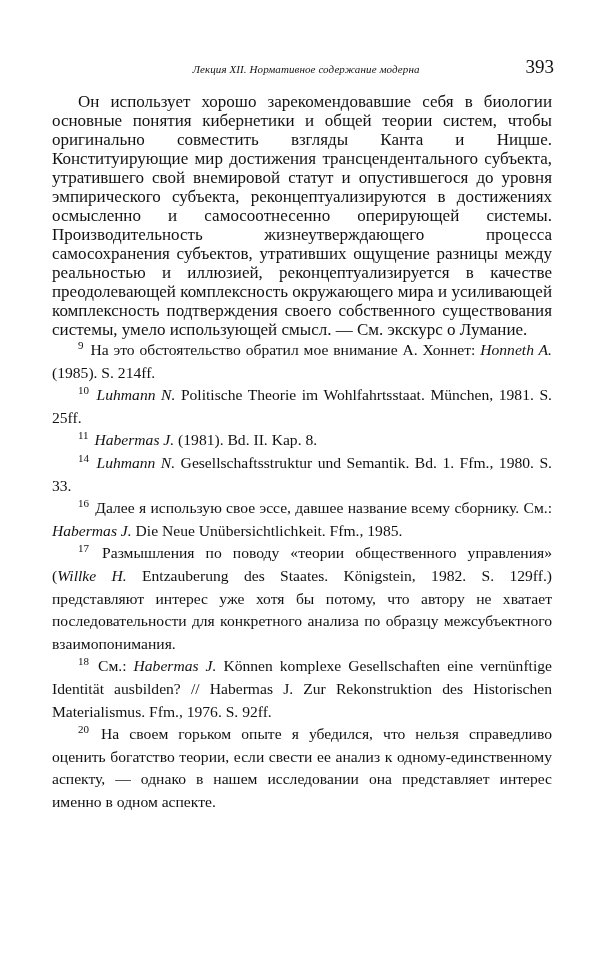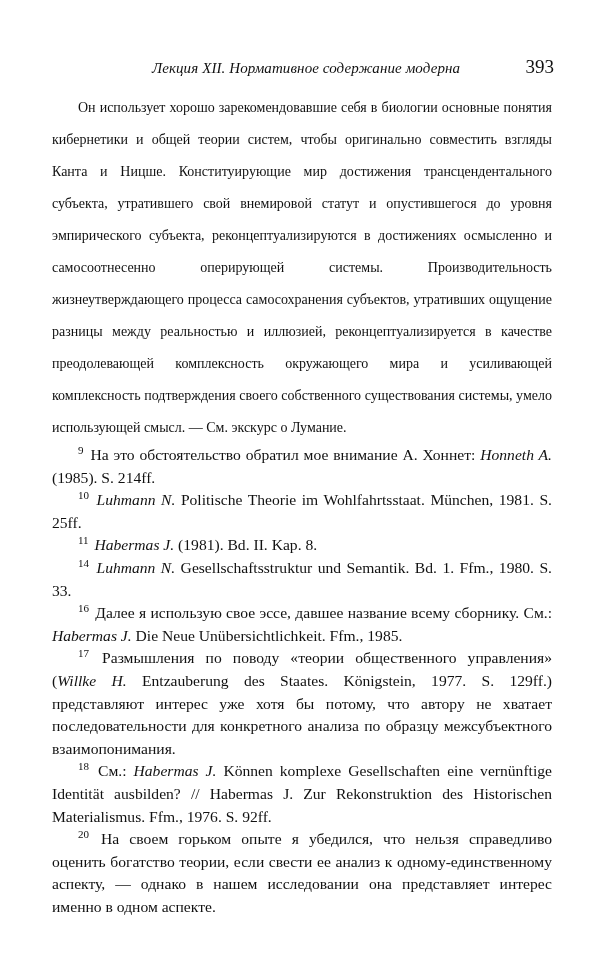--- a/index.html
+++ b/index.html
@@ -26,21 +26,21 @@
     top: 56px;
     left: 52px;
     right: 46px;
     height: 20px;
     display: flex;
     align-items: baseline;
     justify-content: space-between;
   }
   .running-title {
     font-style: italic;
-    font-size: 15px;
+    font-size: 11px;
     letter-spacing: 0.1px;
     flex: 1;
     text-align: center;
     padding-left: 40px;
   }
   .folio {
     font-size: 19px;
     font-style: normal;
     min-width: 34px;
     text-align: right;
@@ -48,22 +48,22 @@
   .body {
     position: absolute;
     top: 92px;
     left: 52px;
     width: 500px;
   }
   p {
     margin: 0;
     text-align: justify;
     text-justify: inter-word;
-    font-size: 14px;
-    line-height: 32px;
+    font-size: 17px;
+    line-height: 19px;
     hyphens: manual;
   }
   p.main {
     text-indent: 26px;
   }
   p.note {
     text-indent: 26px;
     font-size: 15.6px;
     line-height: 22.6px;
   }
@@ -89,19 +89,19 @@
   </div>
 
   <div class="body">
     <p class="main">Он использует хорошо зарекомендовавшие себя в биологии основные понятия кибернетики и общей теории систем, чтобы оригинально совместить взгляды Канта и Ницше. Конституирующие мир достижения трансцендентального субъекта, утратившего свой внемировой статут и опустившегося до уровня эмпирического субъекта, реконцептуализируются в достижениях осмысленно и самосоотнесенно оперирующей системы. Производительность жизнеутверждающего процесса самосохранения субъектов, утративших ощущение разницы между реальностью и иллюзией, реконцептуализируется в качестве преодолевающей комплексность окружающего мира и усиливающей комплексность подтверждения своего собственного существования системы, умело использующей смысл. — См. экскурс о Лумание.</p>
     <div id="notes">
         <p class="note"><span class="sup">9</span> <span>На это обстоятельство обратил мое внимание А. Хоннет: </span><span class="it">Honneth A.</span><span> (1985). S. 214ff.</span></p>
         <p class="note"><span class="sup">10</span> <span class="it">Luhmann N.</span><span> Politische Theorie im Wohlfahrtsstaat. München, 1981. S. 25ff.</span></p>
         <p class="note"><span class="sup">11</span> <span class="it">Habermas J.</span><span> (1981). Bd. II. Kap. 8.</span></p>
         <p class="note"><span class="sup">14</span> <span class="it">Luhmann N.</span><span> Gesellschaftsstruktur und Semantik. Bd. 1. Ffm., 1980. S. 33.</span></p>
         <p class="note"><span class="sup">16</span> <span>Далее я использую свое эссе, давшее название всему сборнику. См.: </span><span class="it">Habermas J.</span><span> Die Neue Unübersichtlichkeit. Ffm., 1985.</span></p>
-        <p class="note"><span class="sup">17</span> <span>Размышления по поводу «теории общественного управления» (</span><span class="it">Willke H.</span><span> Entzauberung des Staates. Königstein, 1977. S. 129ff.) представляют интерес уже хотя бы потому, что автору не хватает последовательности для конкретного анализа по образцу межсубъектного взаимопонимания.</span></p>
+        <p class="note"><span class="sup">17</span> <span>Размышления по поводу «теории общественного управления» (</span><span class="it">Willke H.</span><span> Entzauberung des Staates. Königstein, 1982. S. 129ff.) представляют интерес уже хотя бы потому, что автору не хватает последовательности для конкретного анализа по образцу межсубъектного взаимопонимания.</span></p>
         <p class="note"><span class="sup">18</span> <span>См.: </span><span class="it">Habermas J.</span><span> Können komplexe Gesellschaften eine vernünftige Identität ausbilden? // Habermas J. Zur Rekonstruktion des Historischen Materialismus. Ffm., 1976. S. 92ff.</span></p>
         <p class="note"><span class="sup">20</span> <span>На своем горьком опыте я убедился, что нельзя справедливо оценить богатство теории, если свести ее анализ к одному-единственному аспекту, — однако в нашем исследовании она представляет интерес именно в одном аспекте.</span></p>
       </div>
   </div>
 
 </div>
 
 </body></html>

